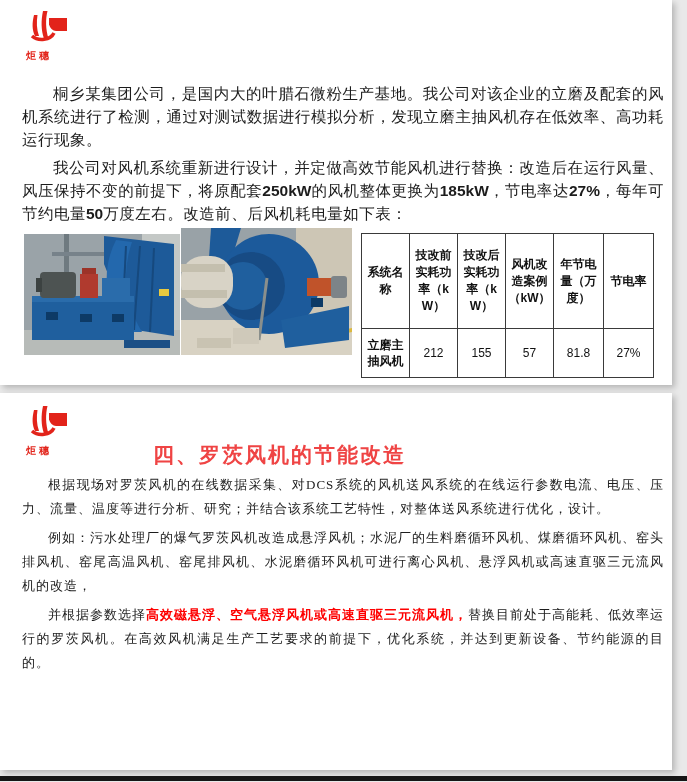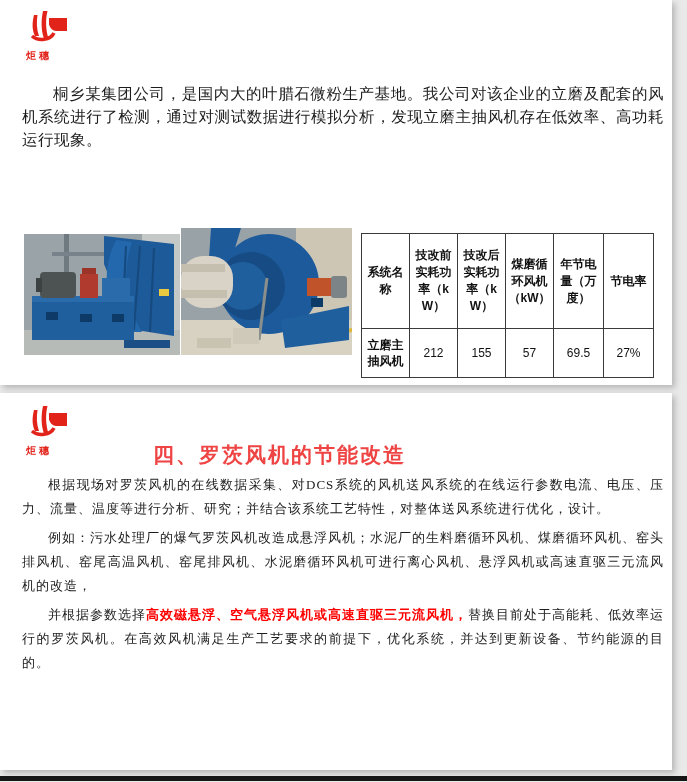--- a/index.html
+++ b/index.html
@@ -87,20 +87,21 @@
         <path d="M23 8 H41 V21 H30 Q25 21 23 14.5 Z"></path>
       </g>
       <path d="M6 26 A13 10 0 0 0 28 23" stroke="#e2231a" stroke-width="3.5" fill="none"></path>
     </svg>
     <span class="logo-text">炬穗</span>
   </div>
 
 
   <div class="body-text" id="body1">
     <p><span>桐乡某集团公司，是国内大的叶腊石微粉生产基地。我公司对该企业的立磨及配套的风机系统进行了检测，通过对测试数据进行模拟分析，发现立磨主抽风机存在低效率、高功耗运行现象。</span></p>
+    <p><span>我公司对风机系统重新进行设计，并定做高效节能风机进行替换：改造后在运行风量、风压保持不变的前提下，将原配套</span><span class="num-bold">250kW</span><span>的风机整体更换为</span><span class="num-bold">185kW</span><span>，节电率达</span><span class="num-bold">27%</span><span>，每年可节约电量</span><span class="num-bold">50</span><span>万度左右。改造前、后风机耗电量如下表：</span></p>
   </div>
 
   <div class="photo" id="photo1">
     <svg width="156" height="121" viewBox="0 0 156 121">
       <rect x="0" y="0" width="156" height="121" fill="#9aa3a8"></rect>
       <rect x="118" y="0" width="38" height="121" fill="#c4c8c6"></rect>
       <rect x="0" y="96" width="156" height="25" fill="#b7bbb8"></rect>
       <rect x="40" y="0" width="5" height="70" fill="#6f7a80"></rect>
       <rect x="28" y="18" width="60" height="4" fill="#77828a"></rect>
       <path d="M80 2 L150 10 L150 102 L112 96 L92 60 L80 30 Z" fill="#1d5a99"></path>
@@ -153,30 +154,30 @@
         <col style="width:48px">
       <col style="width:48px">
         <col style="width:50px">
         <col style="width:50px">
     </colgroup>
     <tbody>
         <tr>
       <th>系统名称</th>
       <th>技改前实耗功率（kW）</th>
       <th>技改后实耗功率（kW）</th>
-      <th>煤磨循环风机（kW）</th>
+      <th>风机改造案例（kW）</th>
       <th>年节电量（万度）</th>
       <th>节电率</th>
     </tr>
     <tr>
       <td class="rowhead">立磨主抽风机</td>
       <td>212</td>
       <td>155</td>
       <td>57</td>
-      <td>69.5</td>
+      <td>81.8</td>
       <td>27%</td>
     </tr>
   </tbody>
     </table>
 </div>
 
 <div class="page" id="page2">
 
   <div class="logo">
     <svg width="44" height="34" viewBox="0 0 44 34">

